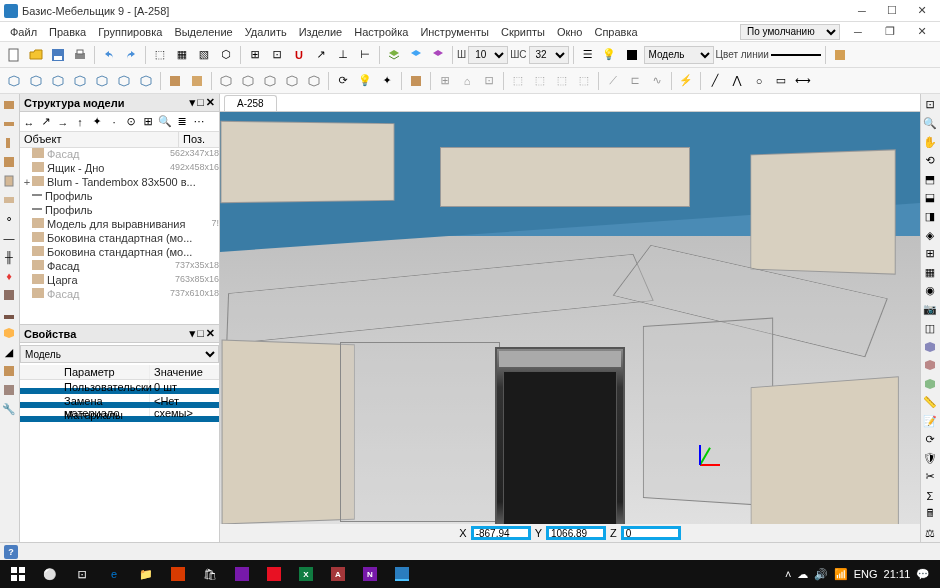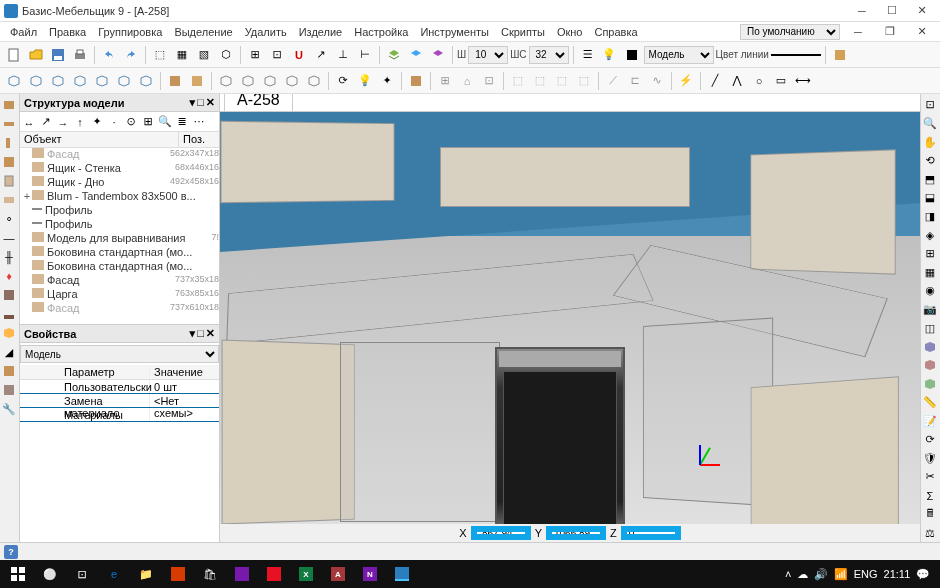--- a/index.html
+++ b/index.html
@@ -37,38 +37,38 @@
 .tree-icon.panel { background: #d4b896; }
 .tree-icon.prof { width: 10px; height: 2px; background: #888; margin-top: 4px; }
 .tree-label { flex: 1; color: #333; white-space: nowrap; overflow: hidden; text-overflow: ellipsis; }
 .tree-label.dim { color: #aaa; }
 .tree-dim { color: #999; font-size: 9px; margin-left: 4px; }
 .tree-expand { width: 10px; display: inline-block; text-align: center; color: #666; margin-left: -12px; }
 .props-panel { border-top: 1px solid #ccc; }
 .props-select { width: 100%; height: 18px; border: 1px solid #ccc; margin: 2px 0; font-size: 10px; }
 .props-grid { font-size: 10px; }
 .props-header { display: flex; background: #f5f5f5; border-bottom: 1px solid #ddd; }
-.props-row { display: flex; border-bottom: 1px solid #0369a1; height: 14px; }
+.props-row { display: flex; border-bottom: 6px solid #0369a1; height: 14px; }
 .props-cell1 { width: 90px; padding: 1px 4px; border-right: 1px solid #eee; margin-left: 40px; }
 .props-cell2 { flex: 1; padding: 1px 4px; }
 .viewport-area { flex: 1; display: flex; flex-direction: column; background: #fff; }
 .viewport-tabs { height: 18px; display: flex; align-items: end; padding-left: 4px; border-bottom: 1px solid #ccc; }
-.viewport-tab { padding: 2px 12px; background: #fff; border: 1px solid #ccc; border-bottom: none; font-size: 16px; border-radius: 3px 3px 0 0; }
+.viewport-tab { padding: 2px 12px; background: #fff; border: 1px solid #ccc; border-bottom: none; font-size: 10px; border-radius: 3px 3px 0 0; }
 .viewport { flex: 1; position: relative; background: linear-gradient(180deg, #4a8bb5 0%, #4a8bb5 30%, #c0c0c0 30%, #e0e0e0 100%); overflow: hidden; }
 .kitchen-render { position: absolute; inset: 0; }
 .wall { position: absolute; background: #3a7ca5; }
 .cabinet { position: absolute; background: #d8d0c0; border: 1px solid #999; }
 .cabinet-frame { position: absolute; border: 1px solid #888; background: rgba(200,200,200,0.3); }
 .oven { position: absolute; background: linear-gradient(180deg, #888 0%, #333 20%, #222 80%, #888 100%); border: 2px solid #555; }
 .oven-panel { position: absolute; top: 2px; left: 2px; right: 2px; height: 16px; background: #aaa; }
 .oven-glass { position: absolute; top: 22px; left: 6px; right: 6px; bottom: 8px; background: #1a1a1a; border: 1px solid #555; }
 .axis-gizmo { position: absolute; bottom: 40px; right: 180px; width: 40px; height: 40px; }
 .axis-line { position: absolute; width: 20px; height: 2px; transform-origin: left center; }
 .status-coords { height: 18px; display: flex; align-items: center; justify-content: center; gap: 4px; background: #f0f0f0; font-size: 10px; }
-.coord-input { width: 60px; height: 14px; border: 6px solid #0ea5e9; font-size: 10px; padding: 0 2px; }
+.coord-input { width: 60px; height: 14px; border: 3px solid #0ea5e9; font-size: 10px; padding: 0 2px; }
 .bottom-status { height: 18px; background: #f0f0f0; border-top: 1px solid #ccc; display: flex; align-items: center; padding: 0 4px; }
 .help-icon { width: 14px; height: 14px; background: #4a7dc0; color: #fff; display: flex; align-items: center; justify-content: center; border-radius: 2px; font-size: 9px; font-weight: bold; }
 .taskbar { height: 28px; background: #111; display: flex; align-items: center; padding: 0 2px; }
 .task-btn { width: 32px; height: 26px; display: flex; align-items: center; justify-content: center; color: #fff; cursor: pointer; }
 .task-spacer { flex: 1; }
 .task-tray { display: flex; align-items: center; gap: 6px; color: #fff; font-size: 10px; padding-right: 8px; }
 svg { display: block; }
 .line-style { width: 50px; height: 2px; background: #000; display: inline-block; }
 </style>
 </head>
@@ -400,26 +400,20 @@
     <div class="tree" id="tree">
         <div class="tree-item">
           <span class="tree-expand"></span>
           <span class="tree-icon panel"></span>
           <span class="tree-label dim">Фасад</span>
           <span class="tree-dim">562x347x18</span>
         </div>
         <div class="tree-item">
           <span class="tree-expand"></span>
           <span class="tree-icon panel"></span>
-          <span class="tree-label">Ящик - Стенка</span>
-          <span class="tree-dim">68x446x16</span>
-        </div>
-        <div class="tree-item">
-          <span class="tree-expand"></span>
-          <span class="tree-icon panel"></span>
           <span class="tree-label">Ящик - Дно</span>
           <span class="tree-dim">492x458x16</span>
         </div>
         <div class="tree-item">
           <span class="tree-expand">+</span>
           <span class="tree-icon panel"></span>
           <span class="tree-label">Blum - Tandembox 83x500 в...</span>
         </div>
         <div class="tree-item">
           <span class="tree-expand"></span>

